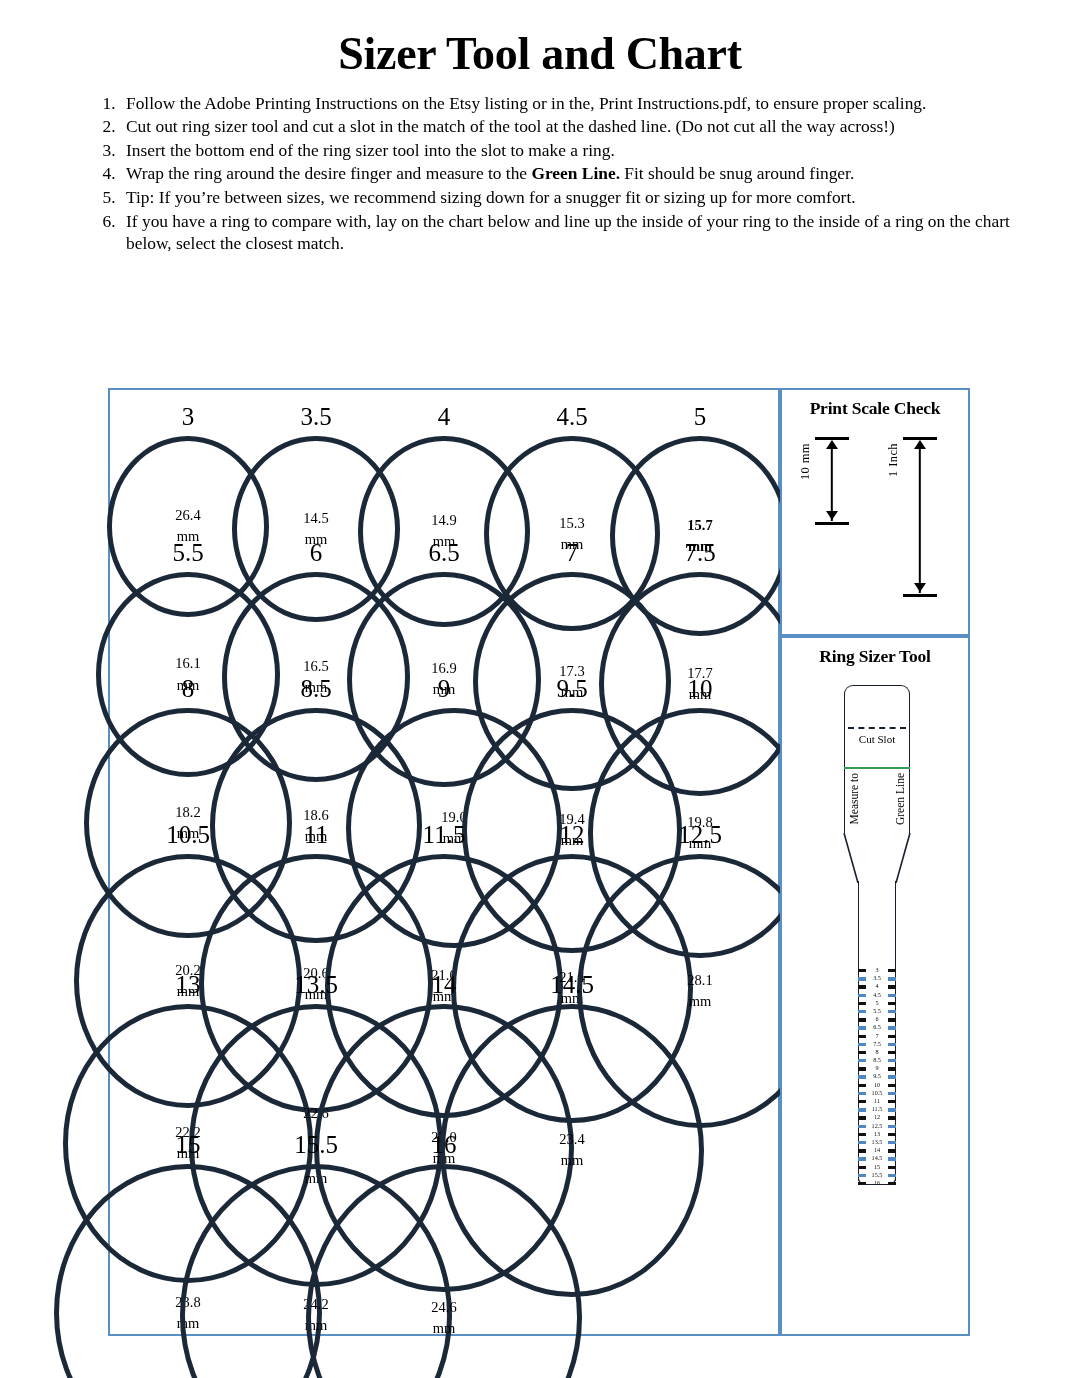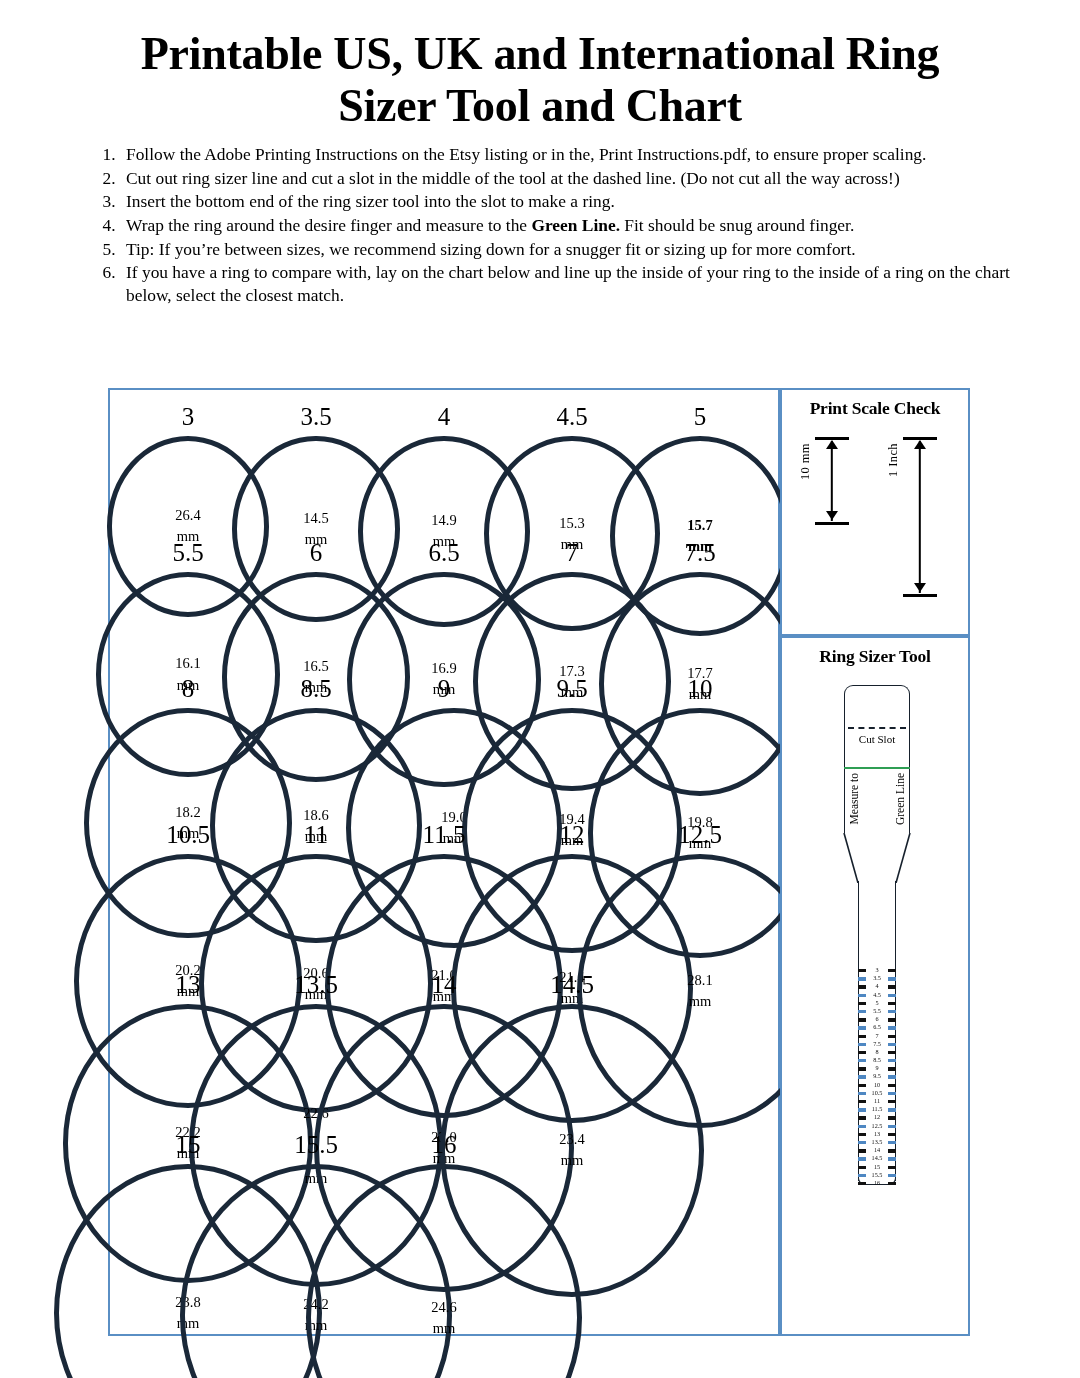--- a/index.html
+++ b/index.html
@@ -148,27 +148,26 @@
     position:absolute;left:0;right:0;top:-1px;
     text-align:center;font-size:6.2px;line-height:8px;color:#111;
   }
 </style>
 </head>
 <body>
 
 <div class="page">
 
   <div class="title">
-    <div>Printable US, UK and International Ring</div>
     <div>Sizer Tool and Chart</div>
   </div>
 
   <ol class="instructions" id="instr">
       <li>Follow the Adobe Printing Instructions on the Etsy listing or in the, Print Instructions.pdf, to ensure proper scaling.</li>
-      <li>Cut out ring sizer line and cut a slot in the middle of the tool at the dashed line. (Do not cut all the way across!)</li>
+      <li>Cut out ring sizer tool and cut a slot in the match of the tool at the dashed line. (Do not cut all the way across!)</li>
       <li>Insert the bottom end of the ring sizer tool into the slot to make a ring.</li>
       <li>Wrap the ring around the desire finger and measure to the <b>Green Line.</b> Fit should be snug around finger.</li>
       <li>Tip: If you’re between sizes, we recommend sizing down for a snugger fit or sizing up for more comfort.</li>
       <li>If you have a ring to compare with, lay on the chart below and line up the inside of your ring to the inside of a ring on the chart below, select the closest match.</li>
     </ol>
 
   <div class="chart-wrap">
 
     <div class="left-panel">
       <div class="rows" id="rows">

